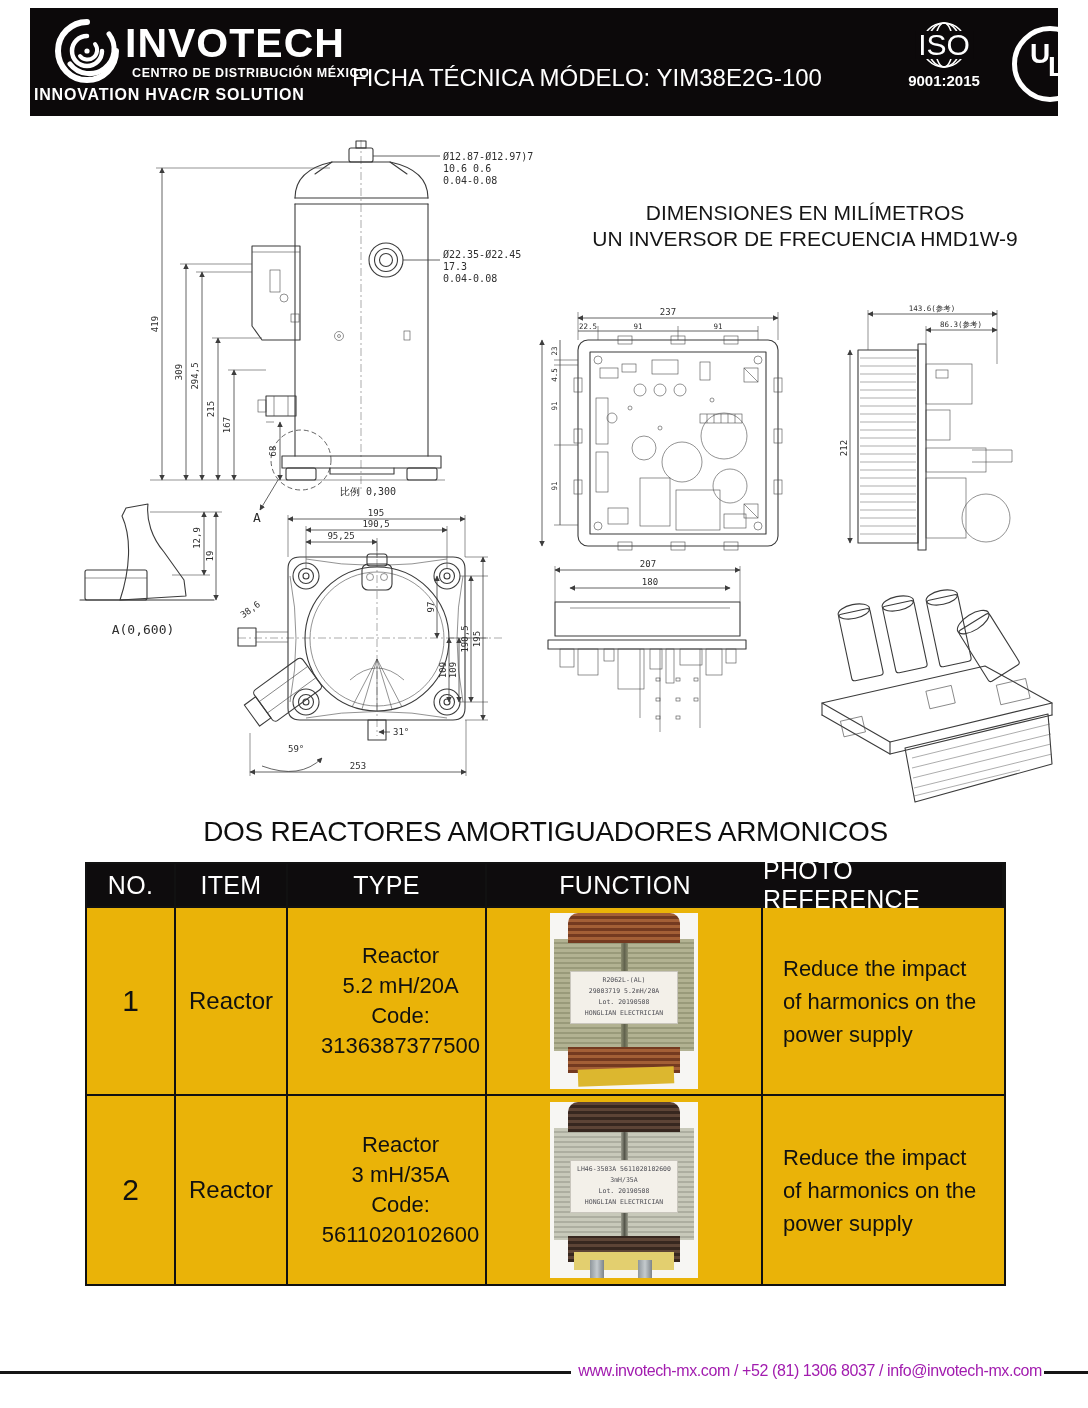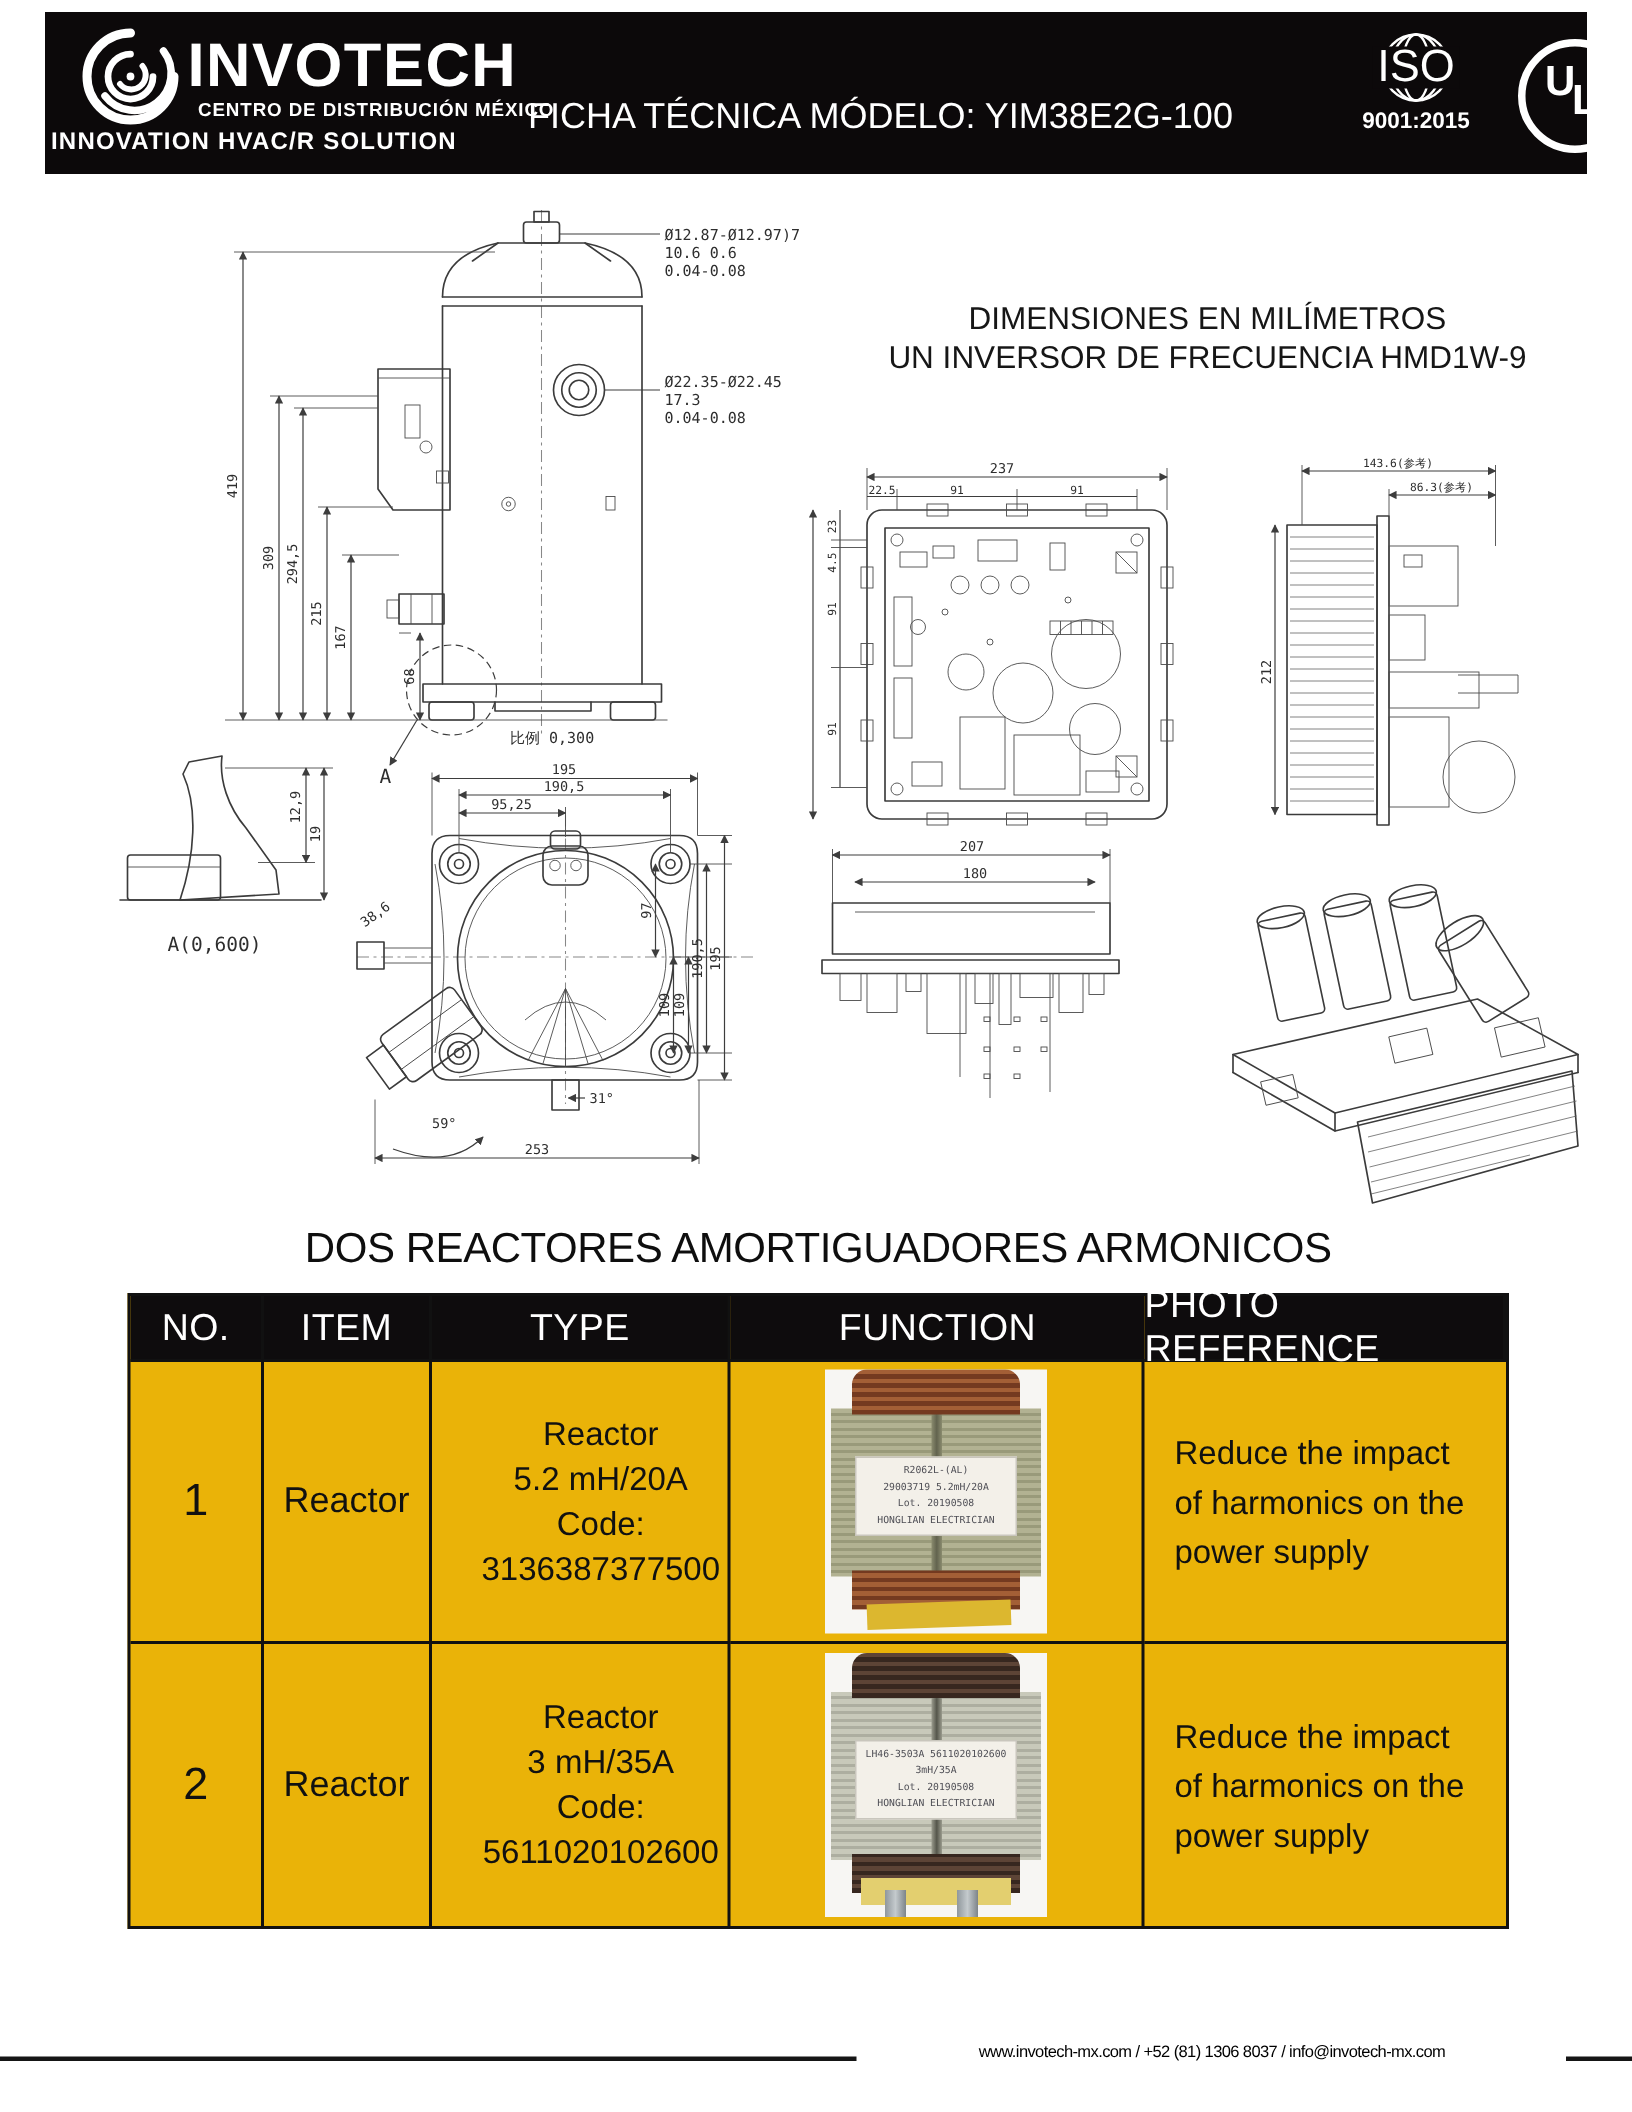--- a/index.html
+++ b/index.html
@@ -73,22 +73,22 @@
   .photo2 .seam{background:linear-gradient(90deg,#9a9b8d,#55564b,#9a9b8d);}
   .photo2 .wt,.photo2 .wb{background:repeating-linear-gradient(0deg,#37271f 0 3px,#5d4436 3px 6px);}
   .photo2 .tape{background:#e3cf6f;transform:none;left:24px;right:24px;top:150px;height:18px;}
   .photo2 .term{position:absolute;top:158px;width:14px;height:18px;
                 background:linear-gradient(90deg,#8f979c,#c4cacd 50%,#7d8489);}
   .photo2 .t1{left:40px;} .photo2 .t2{left:88px;}
 
   
   .f-line1{position:absolute;left:0;top:1371px;width:571px;height:3px;background:#151515;}
   .f-line2{position:absolute;left:1044px;top:1371px;width:44px;height:3px;background:#151515;}
-  .f-text{position:absolute;left:574px;top:1362px;width:468px;text-align:center;font-size:11px;
-          letter-spacing:-.4px;color:#000000;}
+  .f-text{position:absolute;left:574px;top:1362px;width:468px;text-align:right;font-size:16px;
+          letter-spacing:-.4px;color:#a21caf;}
 </style>
 </head>
 <body>
 
 <div class="page">
 
   <div class="hdr">
     <svg class="logo-spiral" width="74" height="70" viewBox="0 0 74 70">
       <g fill="none" stroke="#ffffff" stroke-linecap="round">
         <path d="M37,6 A29,29 0 1 0 66,35" stroke-width="6"></path>

